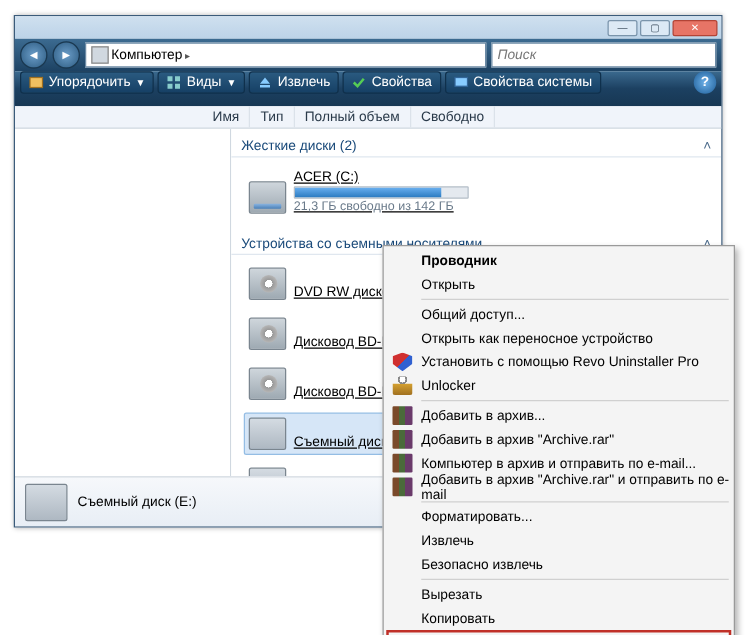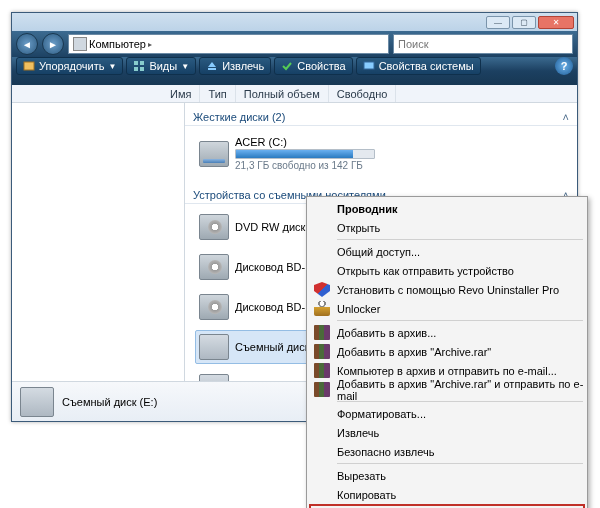--- a/index.html
+++ b/index.html
@@ -5,35 +5,35 @@
   * { box-sizing: border-box; margin: 0; padding: 0; font-family: "Segoe UI", Tahoma, sans-serif; font-size: 11px; }
   body { background: #fff; width: 600px; height: 508px; position: relative; overflow: hidden; }
   .window { position: absolute; left: 11px; top: 12px; width: 567px; height: 410px; border: 1px solid #3b5b7a; box-shadow: 0 0 4px rgba(0,0,0,.3); background: #fff; display: flex; flex-direction: column; }
   .titlebar { height: 18px; background: linear-gradient(#cfe0ef,#bcd3e8); display: flex; align-items: center; justify-content: flex-end; padding: 0 3px; gap: 2px; }
   .winbtn { width: 24px; height: 13px; border: 1px solid #7a94ab; border-radius: 2px; background: #dce9f5; font-size: 8px; display: flex; align-items: center; justify-content: center; color: #3a4b5c; }
   .winbtn.close { background: #e77466; border-color: #b24336; color: #fff; width: 36px; }
   .addrbar { height: 26px; background: linear-gradient(#3c6b91,#1d4263); display: flex; align-items: center; padding: 2px 4px; gap: 4px; }
   .navarr { width: 22px; height: 22px; border-radius: 11px; background: radial-gradient(#6b9dc8,#2c5a80); border: 1px solid #1a3850; display: flex; align-items: center; justify-content: center; color: #fff; font-size: 10px; }
   .addrfield { flex: 1; background: #fff; height: 20px; border: 1px solid #6b8aa5; display: flex; align-items: center; padding: 0 4px; gap: 2px; }
   .addrfield .icn { width: 14px; height: 14px; background: #d0d8e0; border: 1px solid #888; }
-  .searchfield { width: 180px; background: #fff; height: 20px; border: 1px solid #6b8aa5; padding: 0 4px; color: #777; line-height: 18px; }
+  .searchfield { width: 180px; background: #fff; height: 20px; border: 1px solid #6b8aa5; padding: 0 4px; color: #777; font-style: italic; line-height: 18px; }
   .toolbar { height: 28px; background: linear-gradient(#3b6a8f,#1c4061 50%,#173753); display: flex; align-items: flex-start; padding: 0 4px; gap: 3px; color: #fff; }
   .tbtn { background: linear-gradient(#2a5a80,#164065); border: 1px solid #0f304c; border-radius: 3px; padding: 2px 6px; display: flex; align-items: center; gap: 4px; color: #fff; font-size: 11px; }
   .tbtn .drop { font-size: 8px; }
   .tbicon { width: 12px; height: 12px; }
   .help { margin-left: auto; width: 18px; height: 18px; border-radius: 9px; background: radial-gradient(#6cb0e8,#1d5c96); display: flex; align-items: center; justify-content: center; color: #fff; font-weight: bold; }
   .cols { background: #f0f4fa; height: 18px; border-bottom: 1px solid #d0d8e0; display: flex; align-items: center; padding-left: 150px; }
   .colh { padding: 0 8px; color: #2a3a4a; border-right: 1px solid #dbe2ea; height: 100%; line-height: 18px; }
   .content { flex: 1; display: flex; overflow: hidden; margin-left: 28px; }
   .treepane { width: 145px; border-right: 1px solid #d0d8e0; background: #fff; }
   .mainpane { flex: 1; background: #fff; padding: 4px 0; position: relative; overflow: hidden; }
   .group-hdr { color: #1a4a7a; padding: 4px 8px 2px; border-bottom: 1px solid #e0e7ef; display: flex; align-items: center; }
   .group-hdr .chev { margin-left: auto; color: #4a6a8a; }
   .drives { display: flex; flex-wrap: wrap; gap: 6px 10px; padding: 6px 10px 10px; }
-  .drive { width: 190px; display: flex; gap: 6px; align-items: center; padding: 3px; border: 1px solid transparent; border-radius: 2px; }
+  .drive { width: 190px; display: flex; gap: 6px; align-items: flex-end; padding: 3px; border: 1px solid transparent; border-radius: 2px; text-decoration: underline; }
   .drive.selected { background: #d6e6f7; border-color: #94bde4; }
   .dicon { width: 30px; height: 26px; background: linear-gradient(#cfd6dc,#9ea9b2); border: 1px solid #7a858f; border-radius: 2px; flex-shrink: 0; position: relative; }
   .dicon.hdd::after { content: ""; position: absolute; left: 3px; right: 3px; bottom: 3px; height: 4px; background: linear-gradient(#8ab4e0,#4a80b8); border-radius: 1px; }
   .dicon.opt::after { content: ""; position: absolute; left: 8px; top: 5px; width: 14px; height: 14px; border-radius: 7px; background: radial-gradient(#fff 30%,#999 31%,#ccc); }
   .dicon.usb { background: linear-gradient(#d4dbe2,#aeb8c2); }
   .dinfo { display: flex; flex-direction: column; gap: 1px; }
   .dname { color: #000; }
   .dbar { width: 140px; height: 10px; background: #e4e9ef; border: 1px solid #b4bec8; border-radius: 1px; overflow: hidden; }
   .dbar > div { height: 100%; background: linear-gradient(#6ab0f0,#2a7ac0); }
   .dfree { color: #6a7a8a; font-size: 10px; }
@@ -183,21 +183,21 @@
     <div class="dicon usb"></div>
     <span>Съемный диск (E:)</span>
   </div>
 </div>
 
 <div class="context">
   <div class="citem bold">Проводник</div>
   <div class="citem">Открыть</div>
   <div class="csep"></div>
   <div class="citem">Общий доступ...</div>
-  <div class="citem">Открыть как отправить устройство</div>
+  <div class="citem">Открыть как переносное устройство</div>
   <div class="citem">
       <span class="cicon shield"></span>
       <span>Установить с помощью Revo Uninstaller Pro</span>
     </div>
   <div class="citem">
       <span class="cicon lock"></span>
       <span>Unlocker</span>
     </div>
   <div class="csep"></div>
   <div class="citem">

